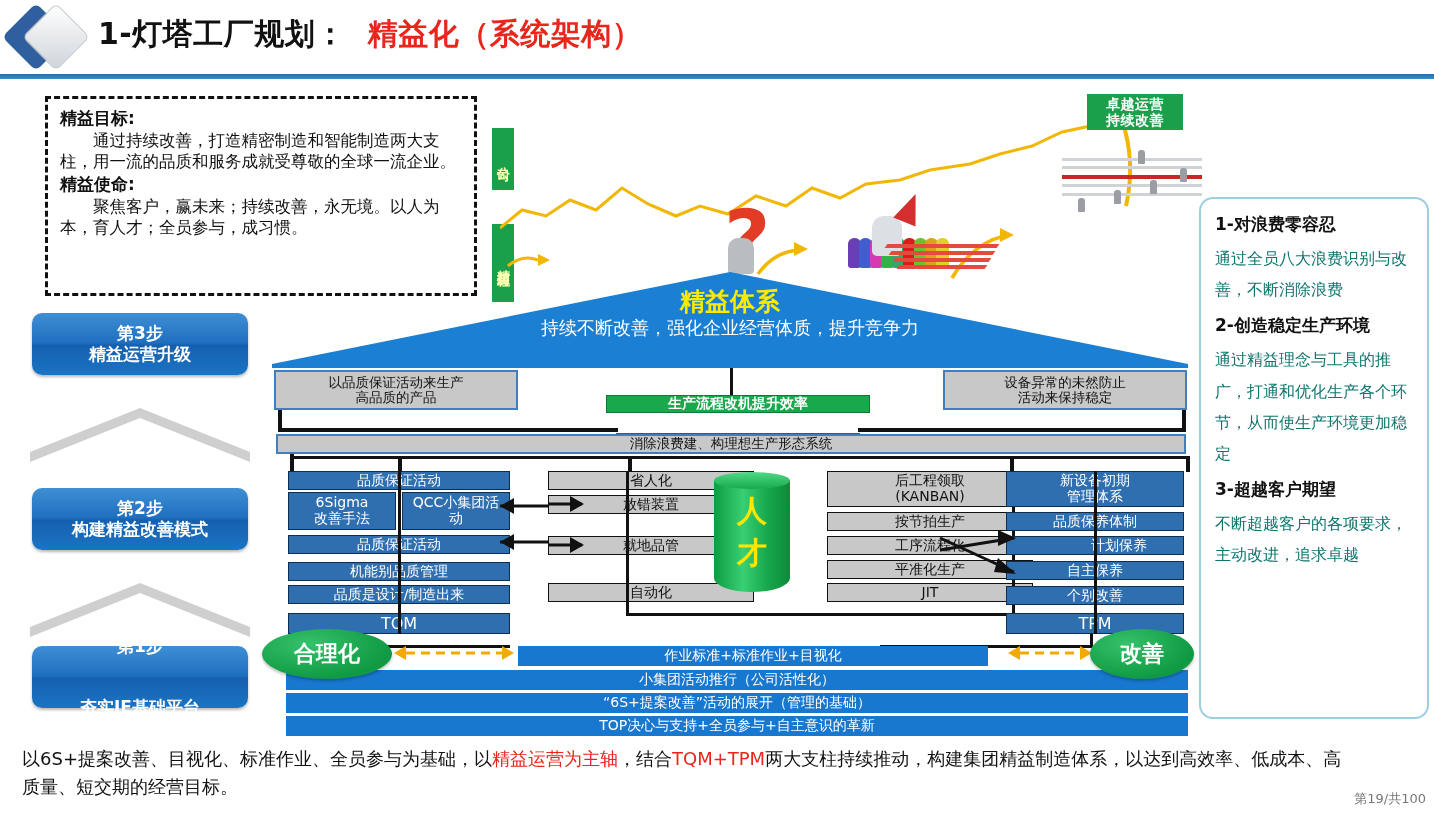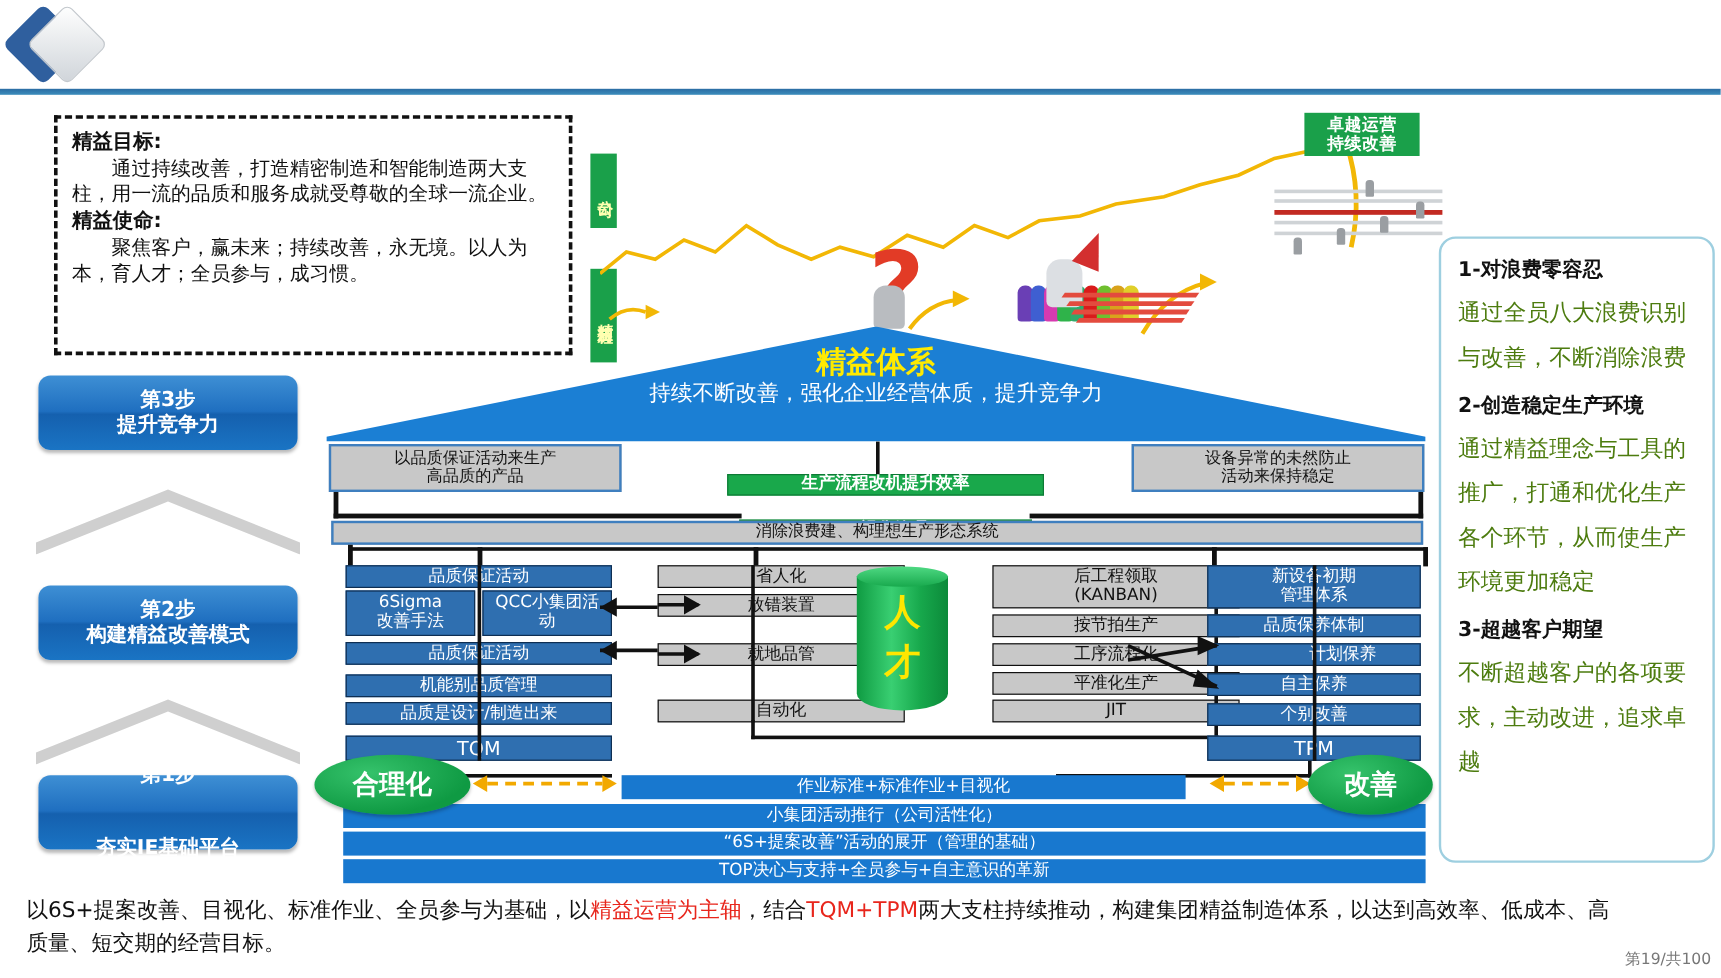--- a/index.html
+++ b/index.html
@@ -65,21 +65,21 @@
           box-shadow:0 2px 3px rgba(0,0,0,.28); text-align:center; }
   #step3 { top:313px; } #step2 { top:488px; } #step1 { top:646px;gap:40px; }
   .chev { position:absolute; left:30px; width:220px; height:62px; }
   #chev1 { top:400px; } #chev2 { top:575px; }
   .chev svg { display:block; }
 
   
   .rpanel { position:absolute; left:1199px; top:197px; width:230px; height:522px;
             border:2px solid #9ecfe0; border-radius:14px; background:#fff; padding:14px 14px; }
   .rpanel h5 { font-size:17px; font-weight:bold; color:#111; margin-bottom:7px; }
-  .rpanel p { font-size:19px; color:#4d7c0f; line-height:1.95; margin-bottom:9px; }
+  .rpanel p { font-size:16px; color:#0f766e; line-height:1.95; margin-bottom:9px; }
 
   
   .roof { position:absolute; left:272px; top:272px; width:916px; height:96px; }
   .roof-txt { position:absolute; left:272px; top:286px; width:916px; text-align:center;
               color:#fff; line-height:1.25; }
   .roof-txt .t1 { font-size:25px; font-weight:bold; color:#ffea00; }
   .roof-txt .t2 { font-size:18px; }
   .roof-txt .t3 { font-size:18px; }
 
   
@@ -118,20 +118,23 @@
   .pgnum { position:absolute; right:8px; top:790px; font-size:13px; color:#777; }
 </style>
 </head>
 <body>
 
 <div id="slide">
 
   <div class="logo">
     <div class="dia d1"></div>
       <div class="dia d2"></div>
+  </div>
+  <div class="title">
+    <span>1-灯塔工厂规划：</span><span class="red">精益化（系统架构）</span>
   </div>
   <div class="hdr-rule"></div>
 
   <div class="goalbox">
     <h4>精益目标:</h4>
     <p>通过持续改善，打造精密制造和智能制造两大支柱，用一流的品质和服务成就受尊敬的全球一流企业。</p>
     <h4>精益使命:</h4>
     <p>聚焦客户，赢未来；持续改善，永无境。以人为本，育人才；全员参与，成习惯。</p>
   </div>
 
@@ -180,21 +183,21 @@
       <span class="minifig" style="left:76px; top:-6px;"></span>
     </div>
   </div>
   <div class="badge-excellence">
     <span>卓越运营</span>
     <span>持续改善</span>
   </div>
 
   <div class="step" id="step3">
     <span>第3步</span>
-    <span>提升竞争力</span>
+    <span>精益运营升级</span>
   </div>
   <div class="chev" id="chev1">
     <svg width="220" height="62">
         <polygon points="0,52 110,8 220,52 220,62 110,18 0,62" fill="#cfcfcf"></polygon>
       </svg>
   </div>
   <div class="step" id="step2">
     <span>第2步</span>
     <span>构建精益改善模式</span>
   </div>

